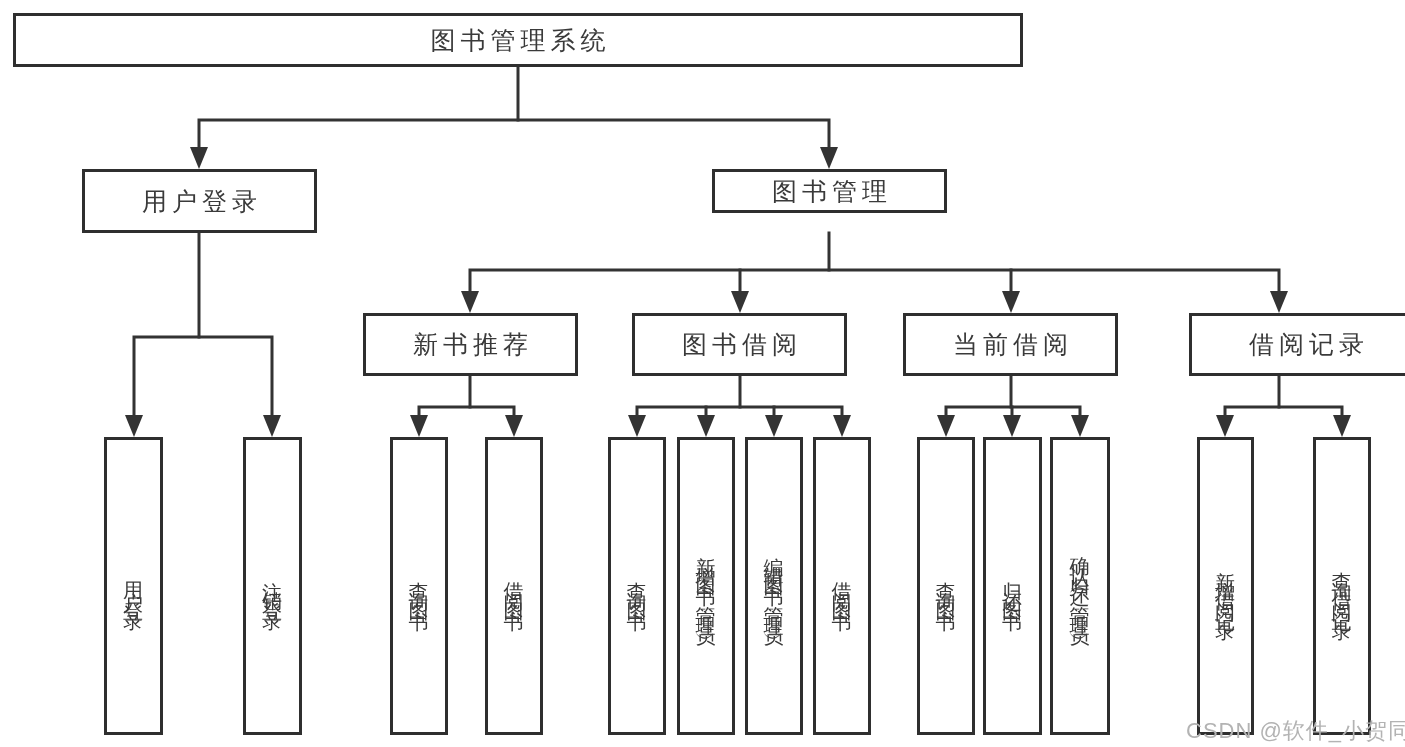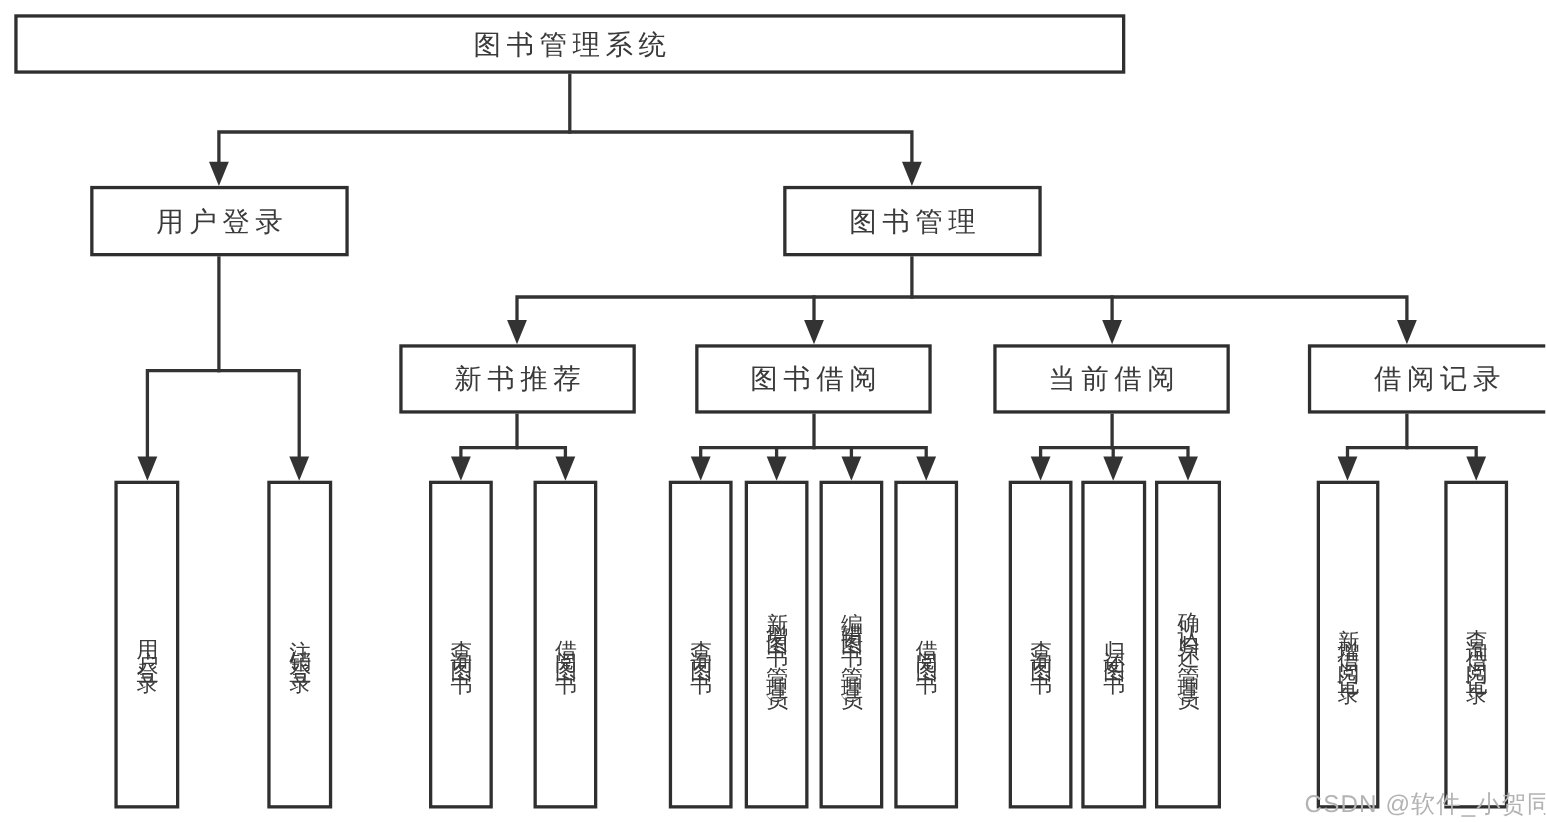--- a/index.html
+++ b/index.html
@@ -122,21 +122,21 @@
     </g>
   </svg>
 
   <div class="node" style="left:13px; top:13px; width:1010px; height:54px;">
     <span class="h-label">图书管理系统</span>
   </div>
 
   <div class="node" style="left:82px; top:169px; width:235px; height:64px;">
     <span class="h-label">用户登录</span>
   </div>
-  <div class="node" style="left:712px; top:169px; width:235px; height:64px;">
+  <div class="node" style="left:712px; top:169px; width:235px; height:44px;">
     <span class="h-label">图书管理</span>
   </div>
 
   <div class="node" style="left:363px; top:313px; width:215px; height:63px;">
     <span class="h-label">新书推荐</span>
   </div>
   <div class="node" style="left:632px; top:313px; width:215px; height:63px;">
     <span class="h-label">图书借阅</span>
   </div>
   <div class="node" style="left:903px; top:313px; width:215px; height:63px;">

